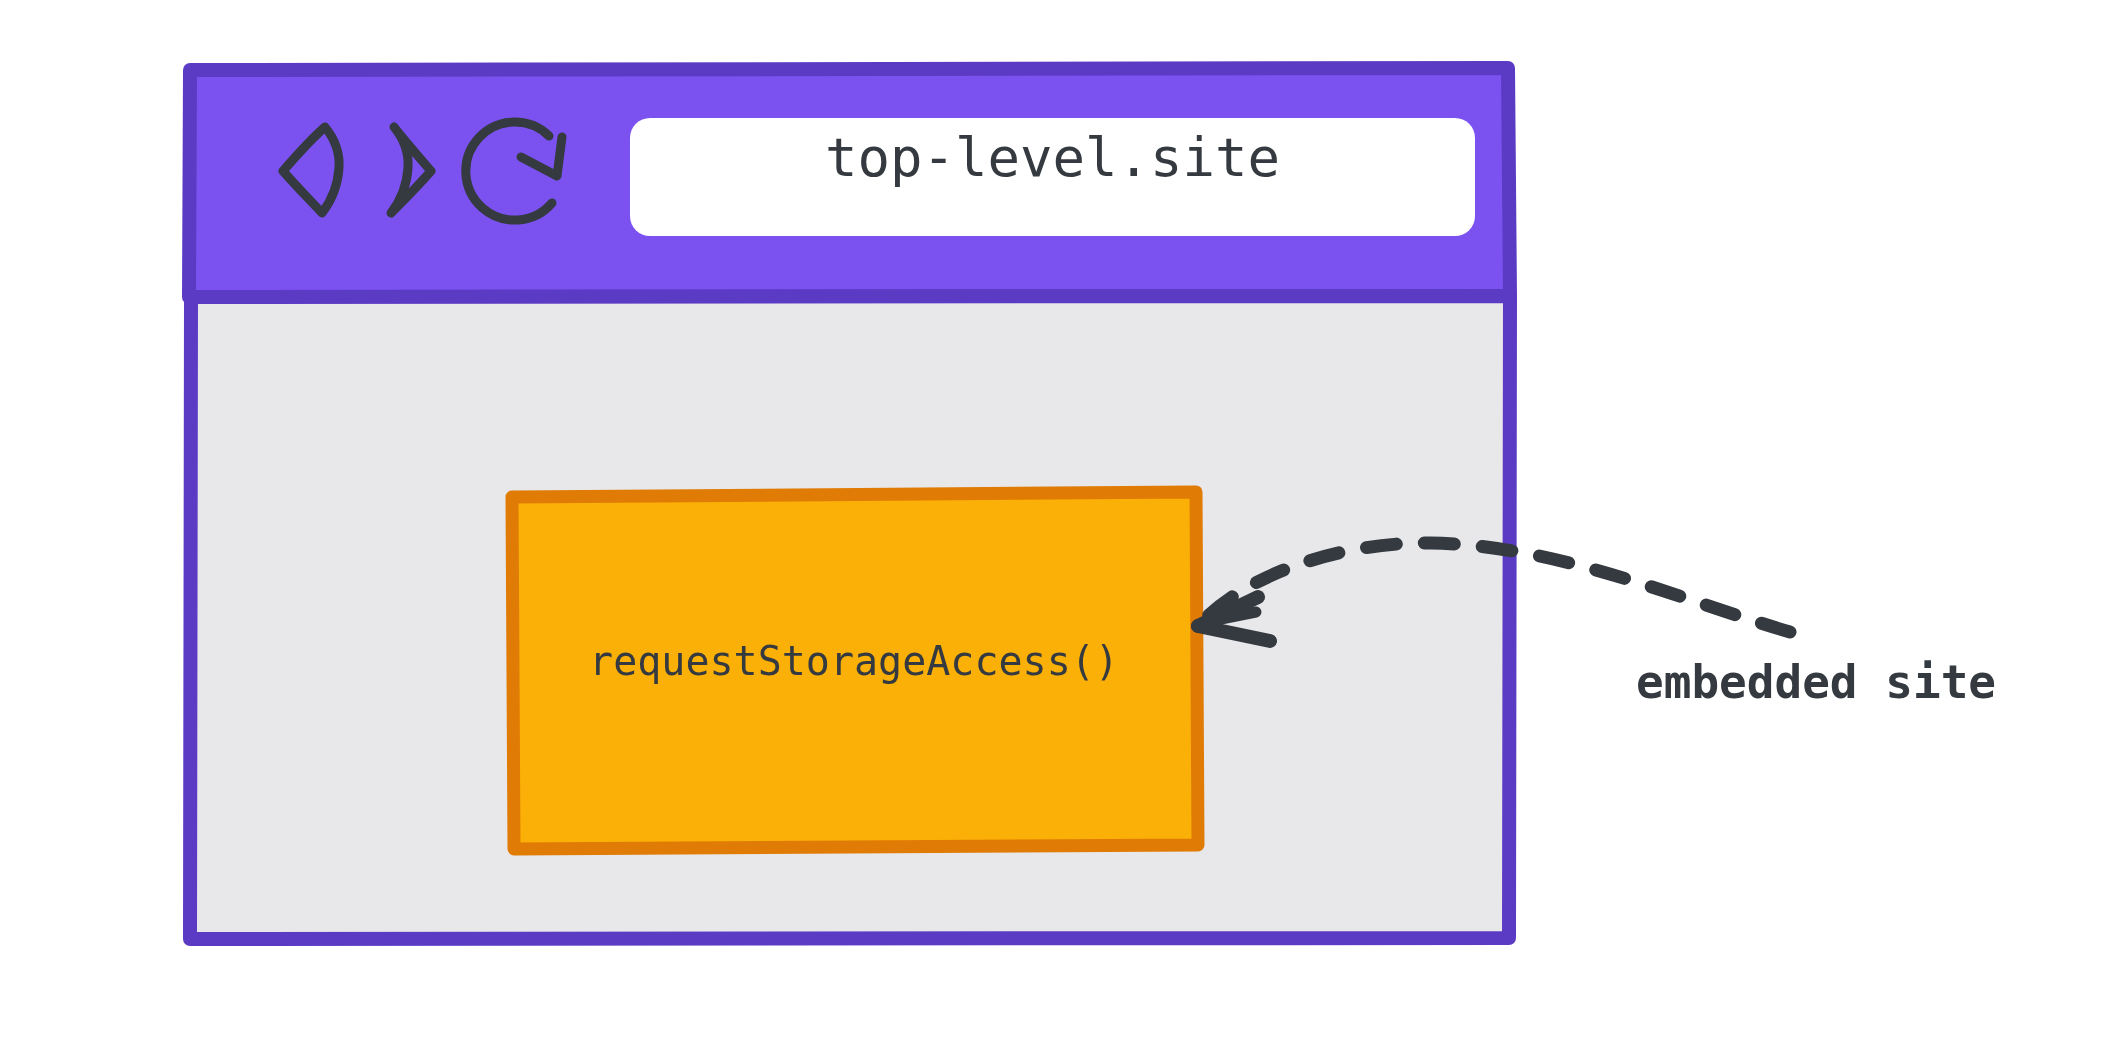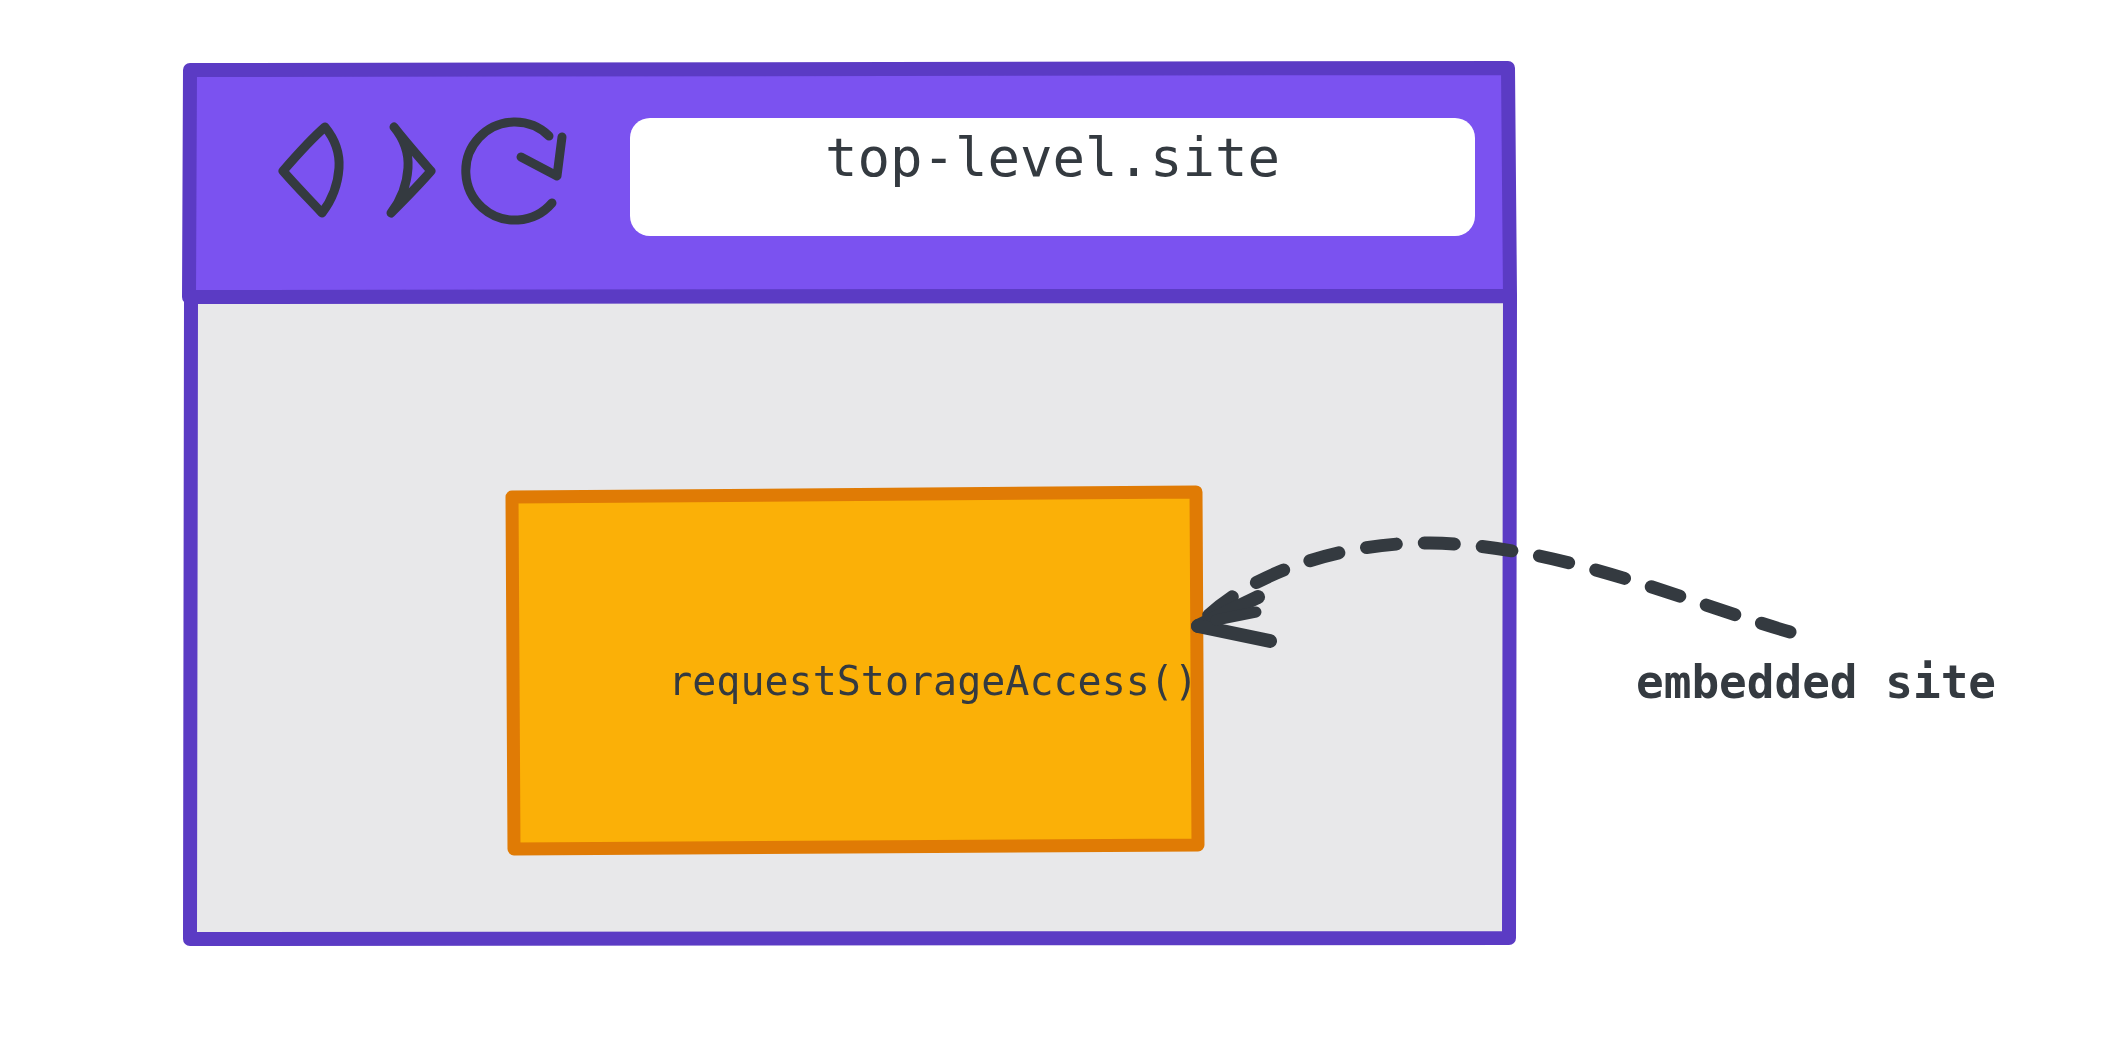--- a/index.html
+++ b/index.html
@@ -38,24 +38,23 @@
     text-align: center;
     font-size: 54px;
     letter-spacing: 0px;
     color: #343a40;
   }
 
   #box-label {
     left: 510px;
     top: 638px;
     width: 688px;
-    text-align: right;
+    text-align: center;
     font-size: 40px;
     color: #343a40;
-    margin-top: 20px;
   }
 
   #embedded-label {
     left: 1636px;
     top: 655px;
     font-size: 46px;
     color: #343a40;
     font-weight: bold;
   }
 </style>

